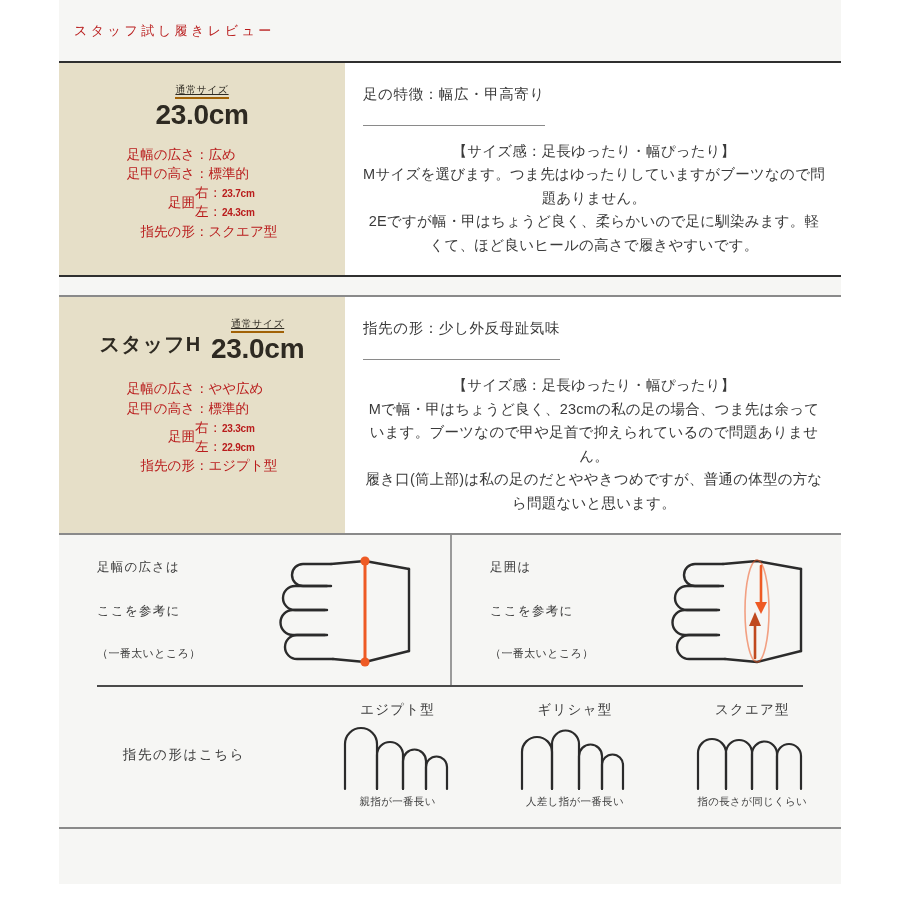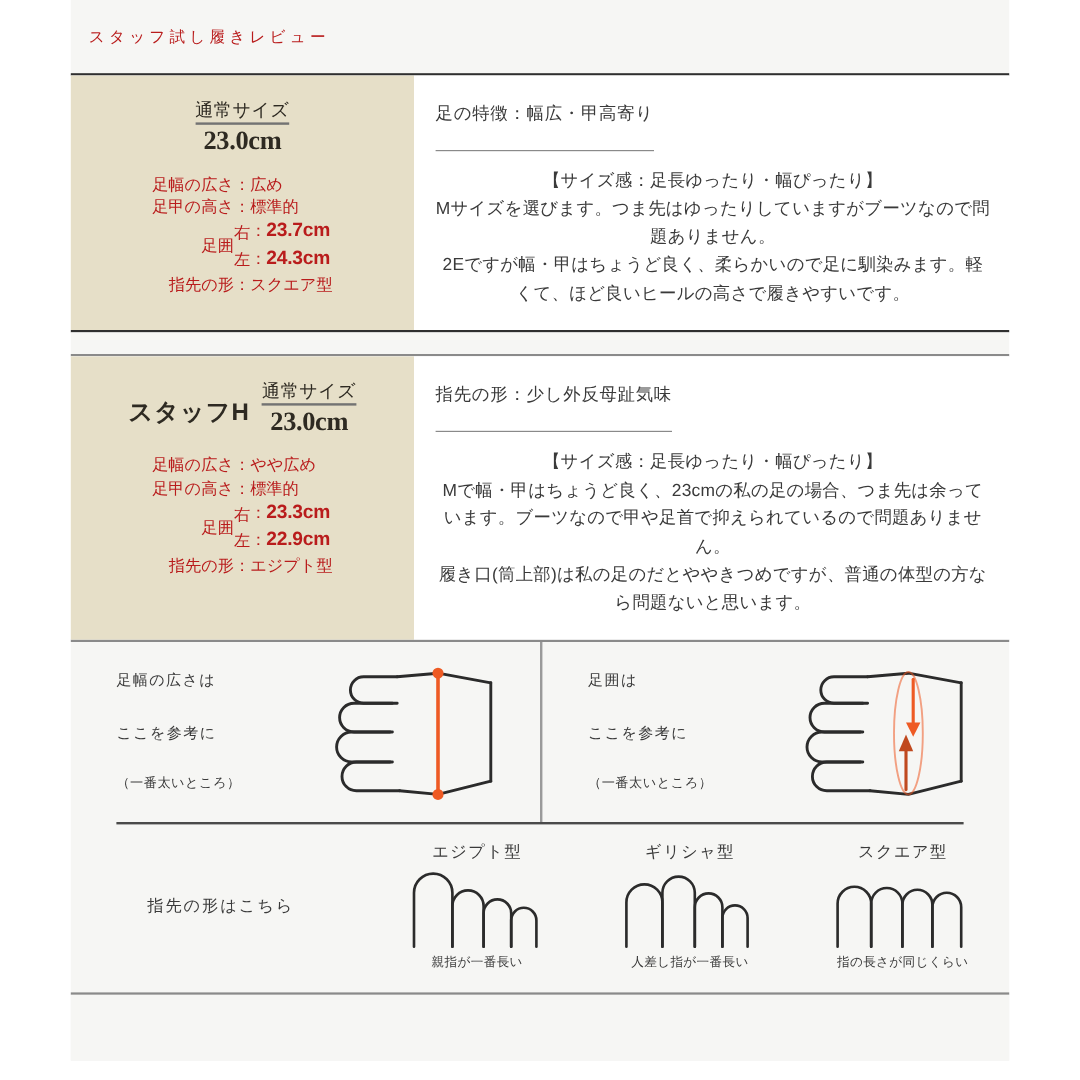--- a/index.html
+++ b/index.html
@@ -81,35 +81,35 @@
     padding-bottom: 5px;
     white-space: nowrap;
   }
   .size-box {
     display: flex;
     flex-direction: column;
     align-items: center;
     line-height: 1;
   }
   .size-label {
-    font-size: 15px;
+    font-size: 10px;
     color: #2e2a22;
     letter-spacing: 0.5px;
-    border-bottom: 2px solid #737373;
+    border-bottom: 2px solid #a16207;
     padding-bottom: 2px;
     margin-bottom: 2px;
     white-space: nowrap;
+    text-decoration: underline;
   }
   .size-value {
-    font-size: 22px;
+    font-size: 28px;
     font-weight: 700;
     color: #2e2a22;
     letter-spacing: -0.3px;
     white-space: nowrap;
-    font-family: Liberation Serif, serif;
   }
 
   .spec-table {
     border-collapse: collapse;
     font-size: 13.5px;
     color: #b91c1c;
     line-height: 1.42;
   }
   .spec-table td {
     padding: 0;
@@ -128,21 +128,21 @@
   }
   .girth-key {
     text-align: right;
     padding-right: 6px;
   }
   .girth-val {
     font-size: 13.5px;
   }
   .num {
     font-weight: 700;
-    font-size: 16px;
+    font-size: 10px;
     letter-spacing: -0.2px;
   }
 
   .review-right {
     flex: 1 1 auto;
     background: #ffffff;
     box-sizing: border-box;
     padding: 22px 16px 18px 18px;
   }
   .feature-head {

